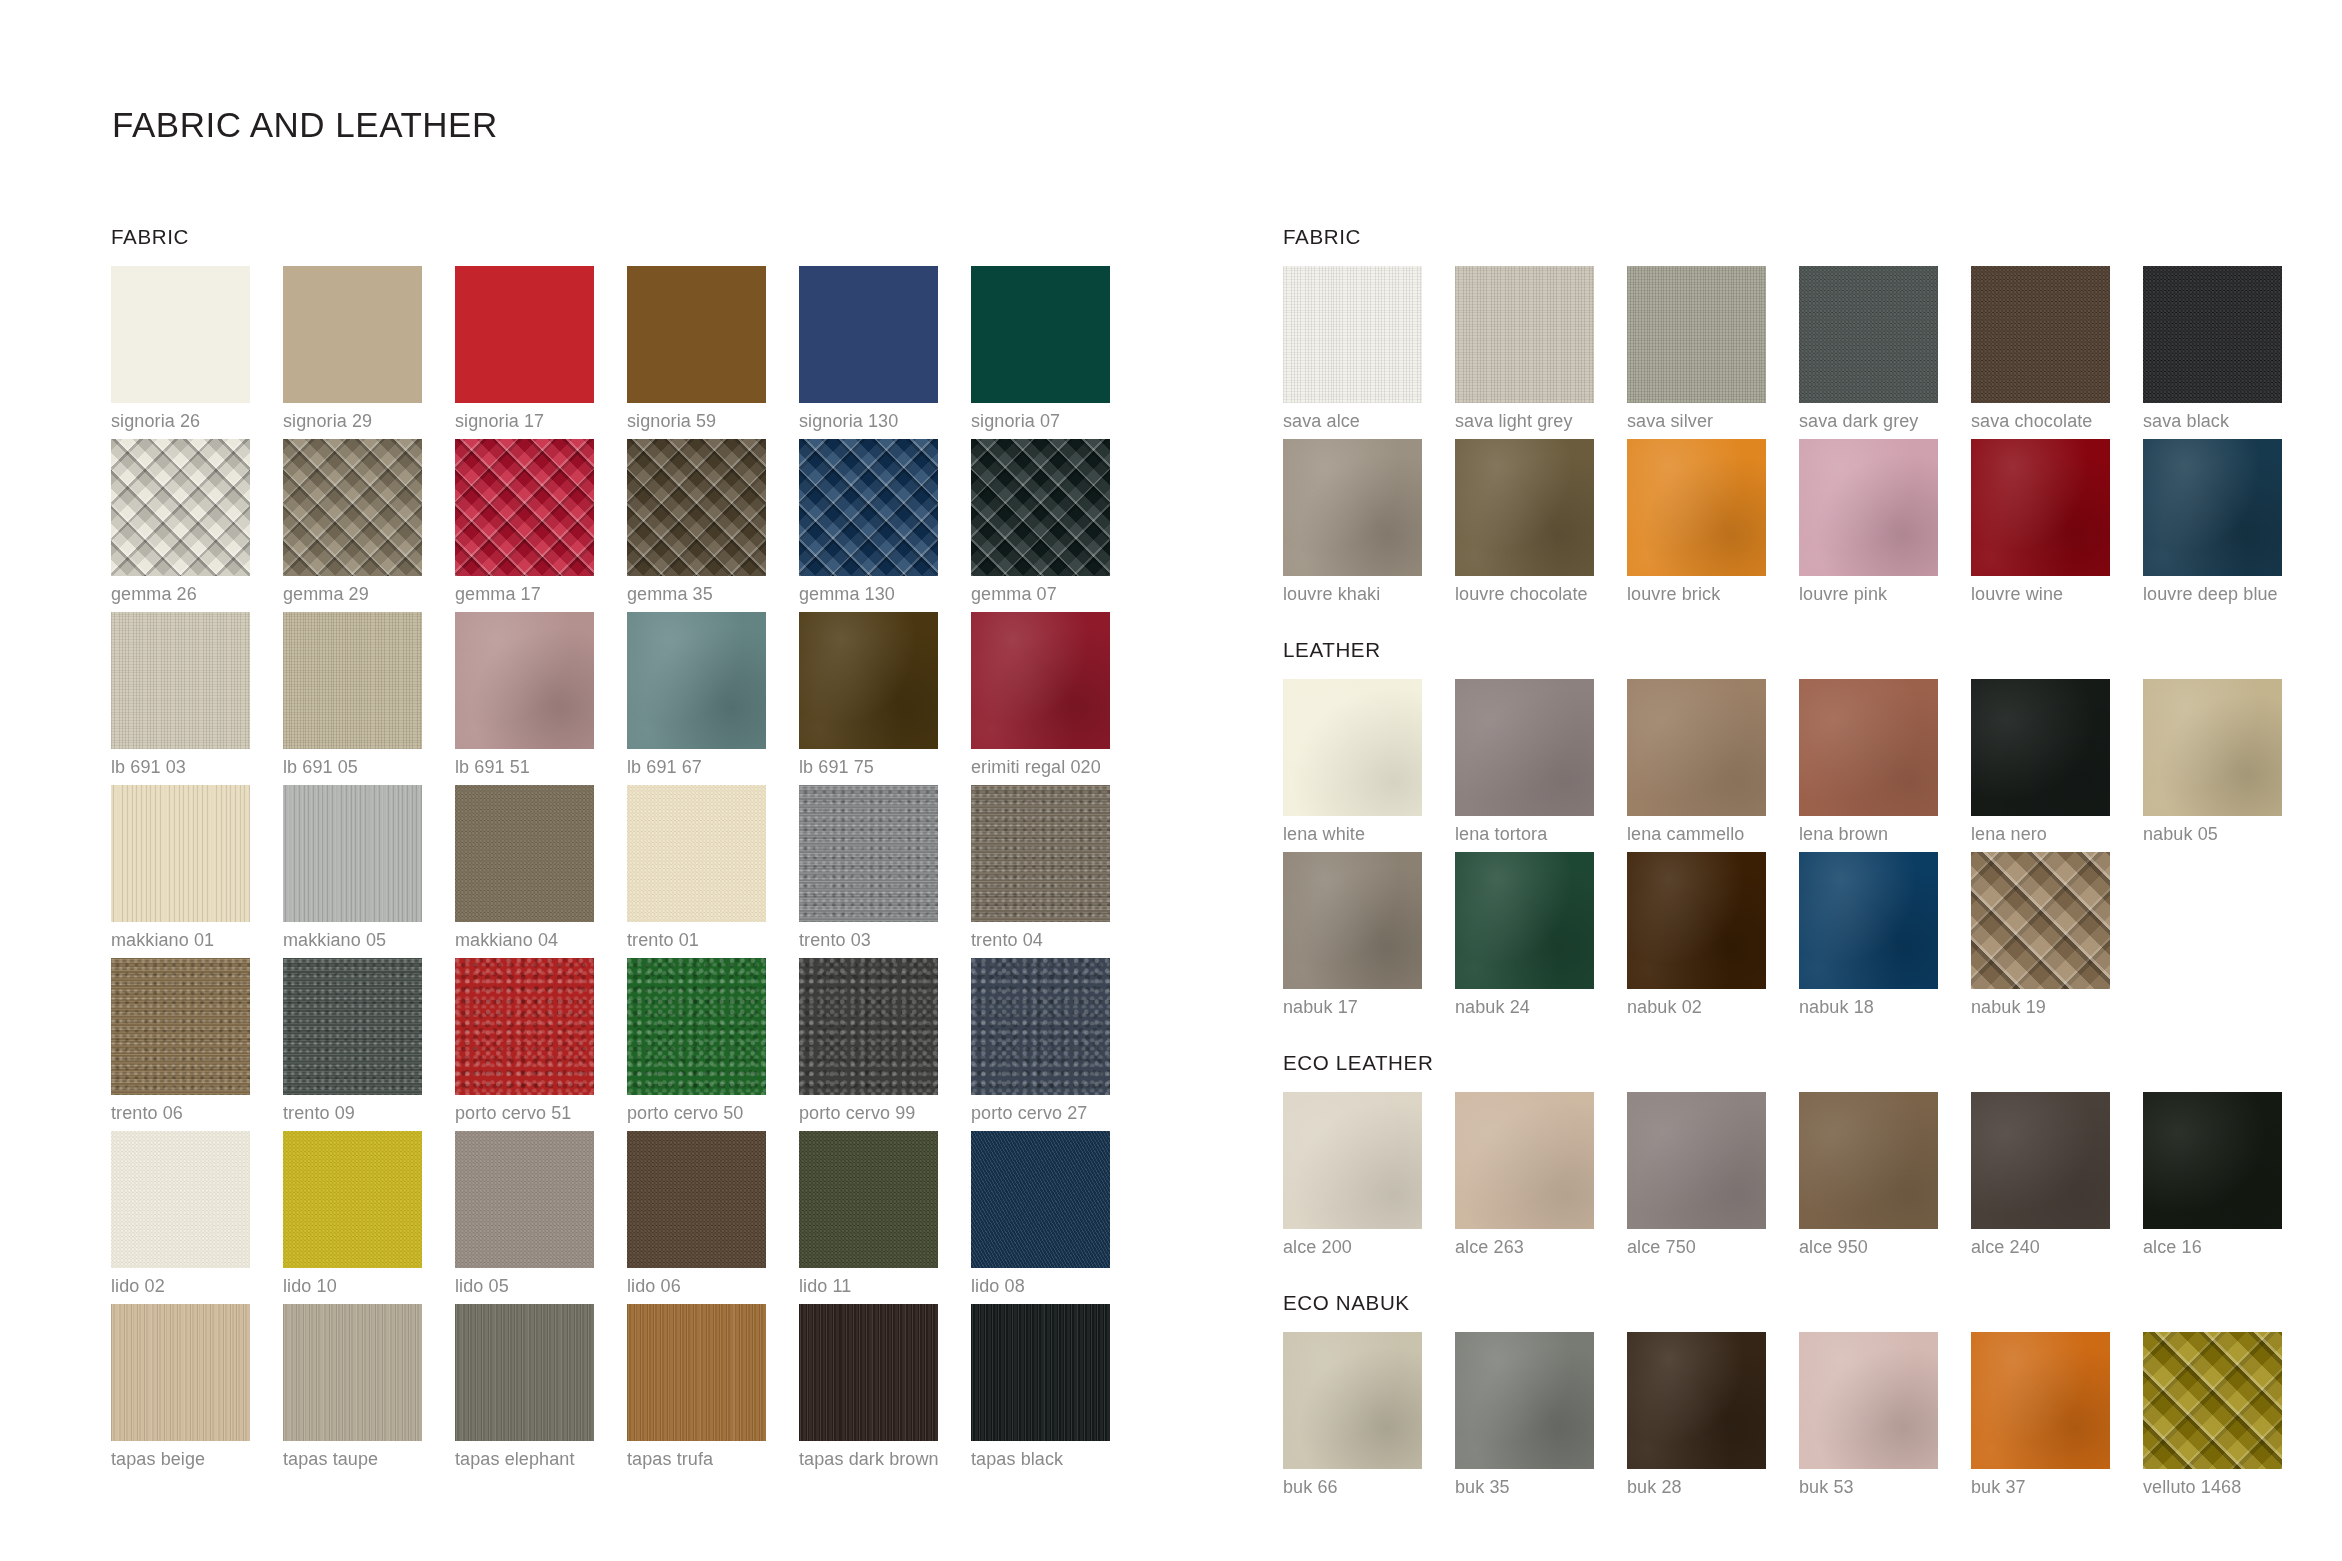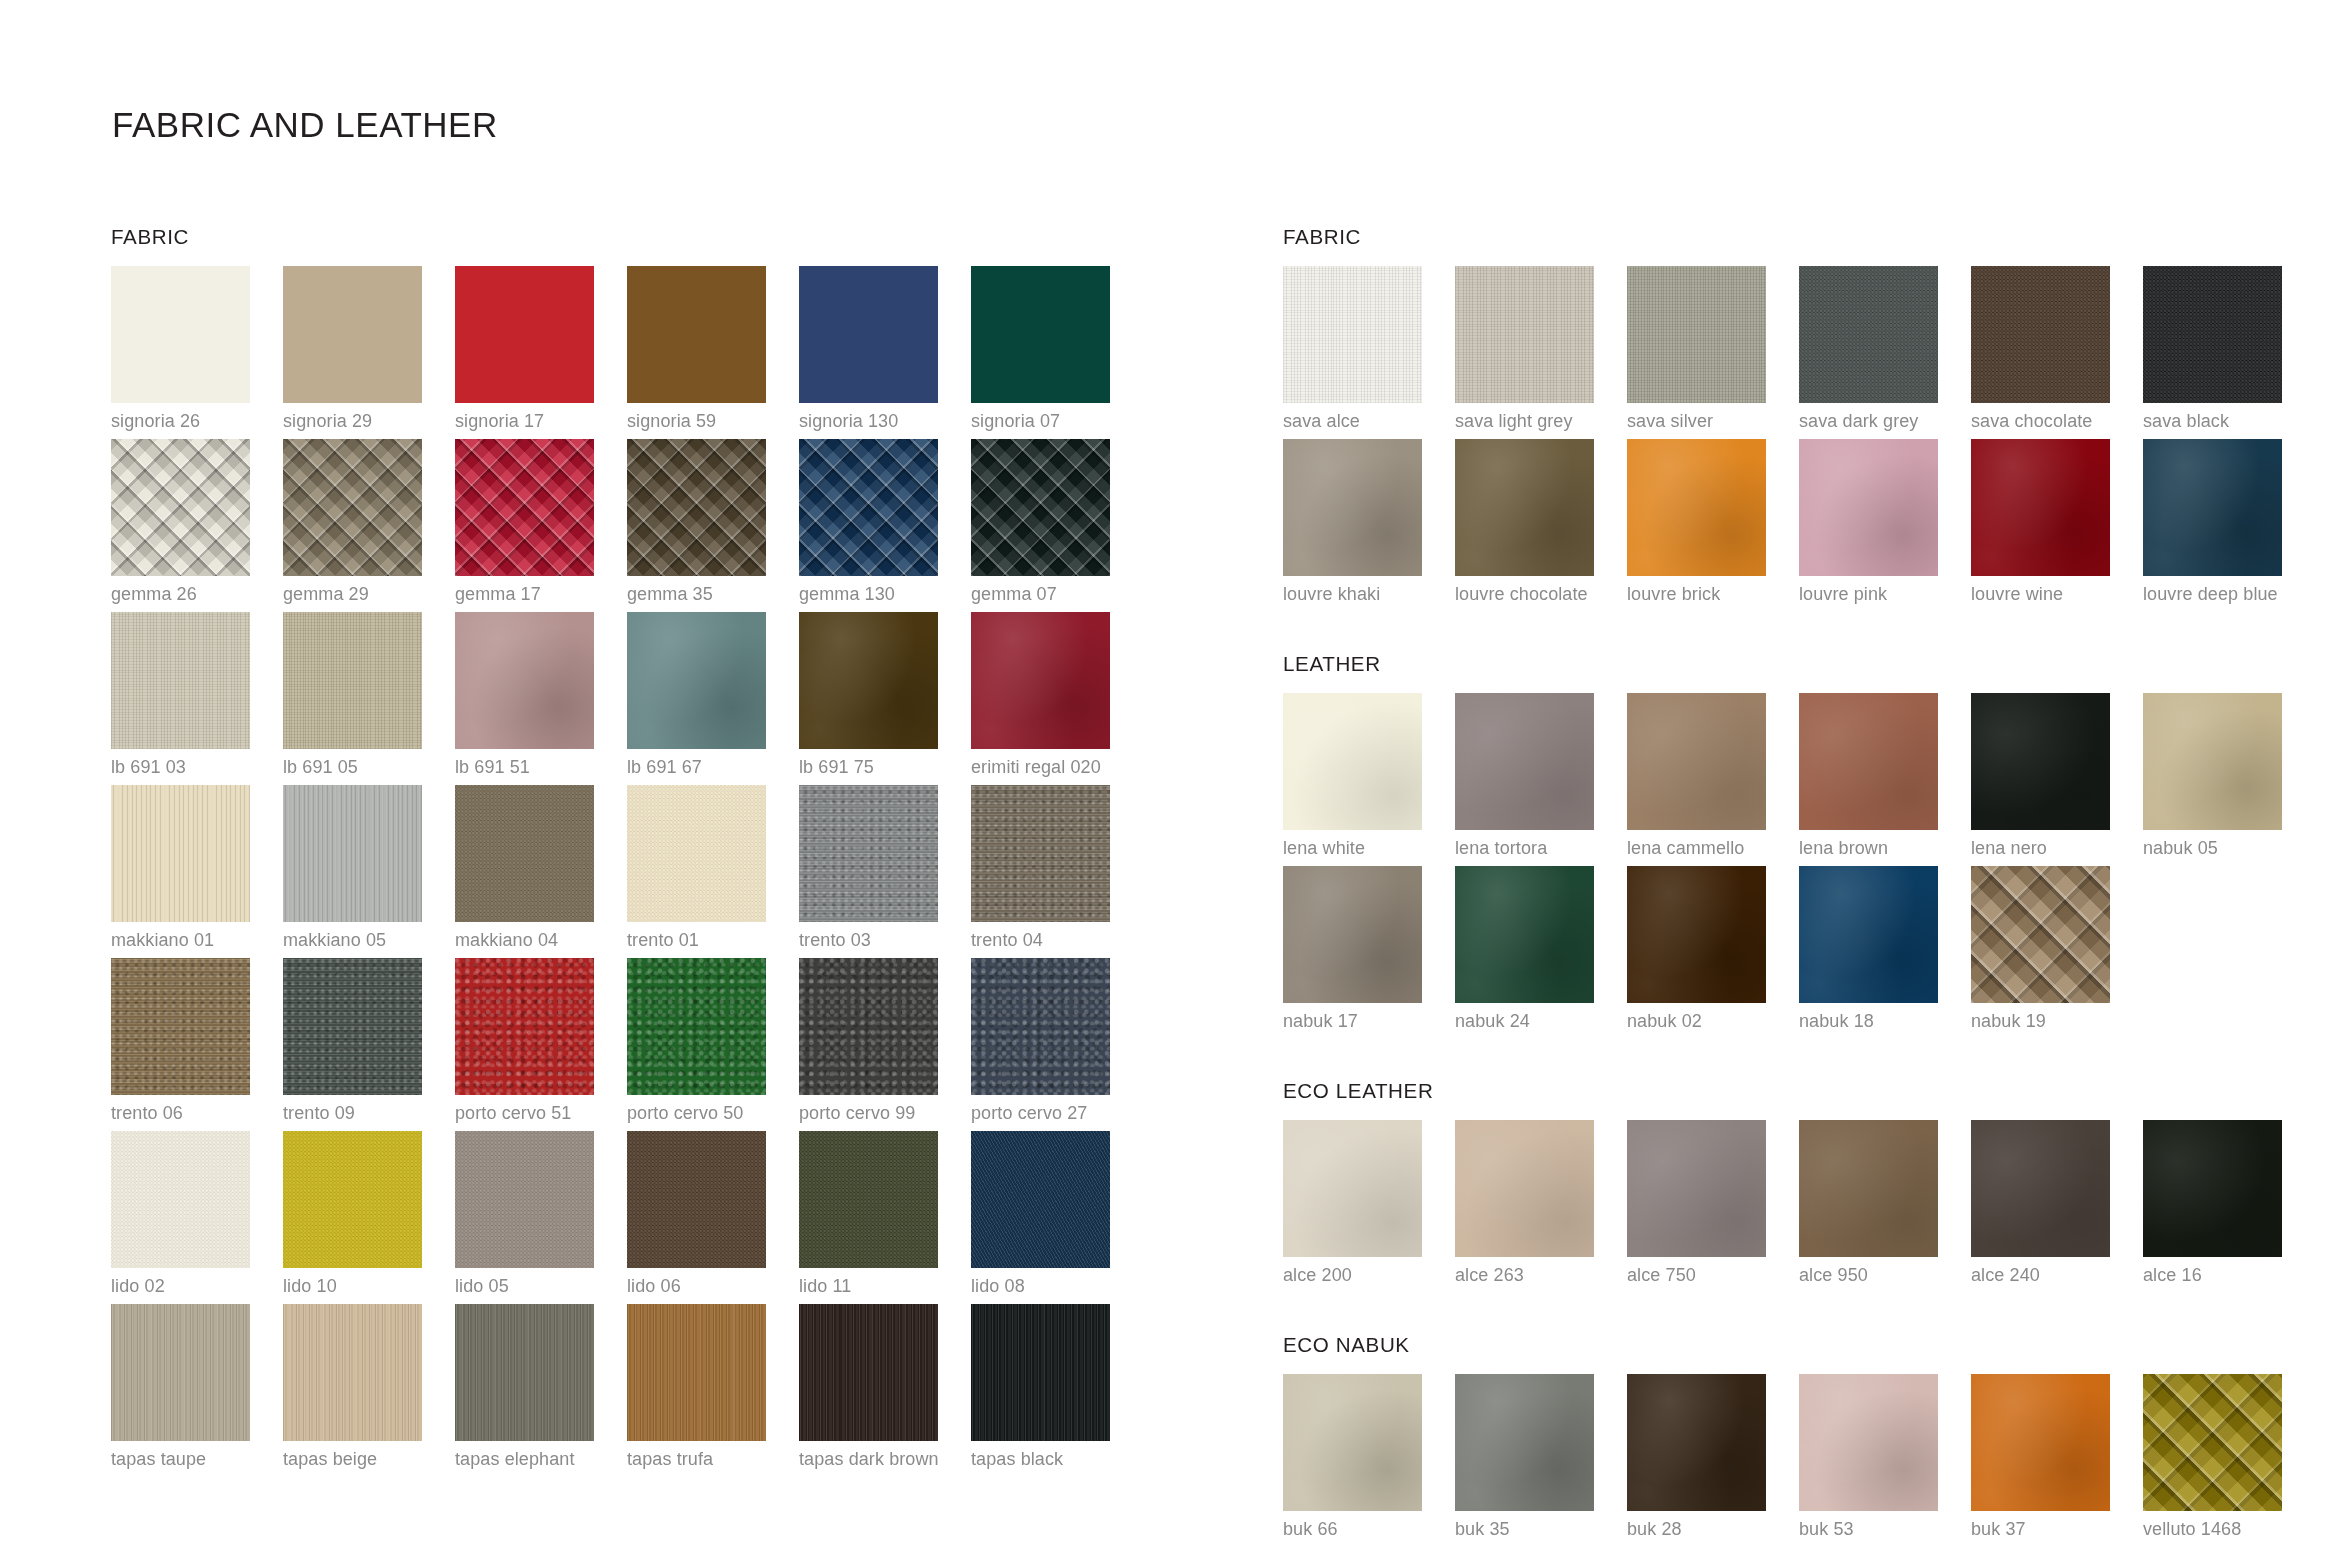--- a/index.html
+++ b/index.html
@@ -46,21 +46,21 @@
   .section-head {
     font-size: 20.6px;
     letter-spacing: 0.6px;
     color: #231f20;
     font-weight: 400;
     margin: 0 0 17px 0;
     height: 24px;
     line-height: 24px;
   }
   .section { margin-bottom: 0; }
-  .section + .section { margin-top: 40px; }
+  .section + .section { margin-top: 26px; }
 
   .grid {
     display: grid;
     grid-template-columns: repeat(6, 139px);
     column-gap: 33px;
     row-gap: 0px;
   }
   .cell {
     width: 139px;
     margin-bottom: 0;
@@ -394,30 +394,30 @@
               </div>
               <div class="label">lido 11</div>
             </div>
             <div class="cell">
               <div class="swatch" style="background-color: rgb(23, 52, 79);">
                 <div class="tex tex-denim"></div>
               </div>
               <div class="label">lido 08</div>
             </div>
             <div class="cell">
+              <div class="swatch" style="background-color: rgb(205, 185, 154);">
+                <div class="tex tex-woodgrain"></div>
+              </div>
+              <div class="label">tapas beige</div>
+            </div>
+            <div class="cell">
               <div class="swatch" style="background-color: rgb(176, 168, 148);">
                 <div class="tex tex-woodgrain"></div>
               </div>
               <div class="label">tapas taupe</div>
-            </div>
-            <div class="cell">
-              <div class="swatch" style="background-color: rgb(205, 185, 154);">
-                <div class="tex tex-woodgrain"></div>
-              </div>
-              <div class="label">tapas beige</div>
             </div>
             <div class="cell">
               <div class="swatch" style="background-color: rgb(111, 108, 96);">
                 <div class="tex tex-woodgrain"></div>
               </div>
               <div class="label">tapas elephant</div>
             </div>
             <div class="cell">
               <div class="swatch" style="background-color: rgb(155, 107, 53);">
                 <div class="tex tex-woodgrain"></div>

